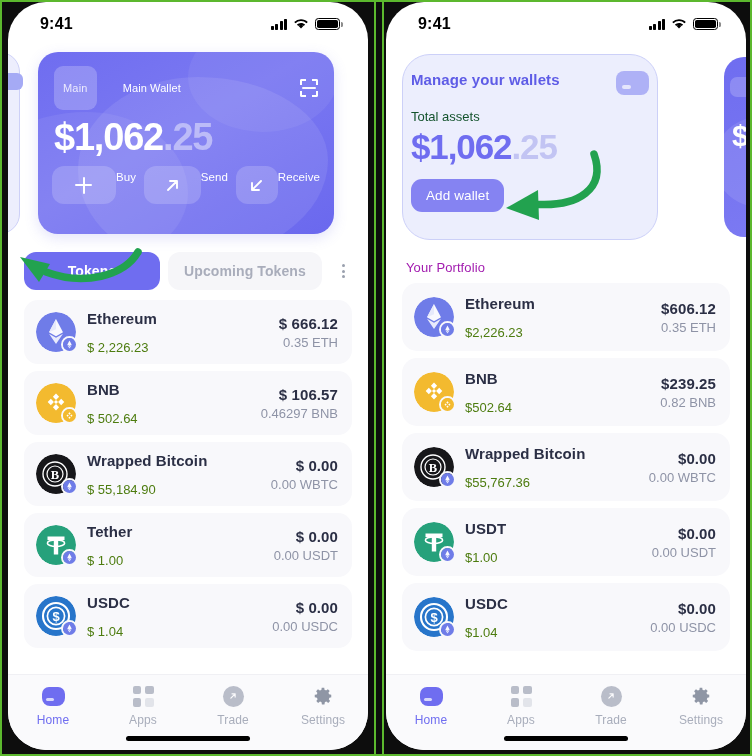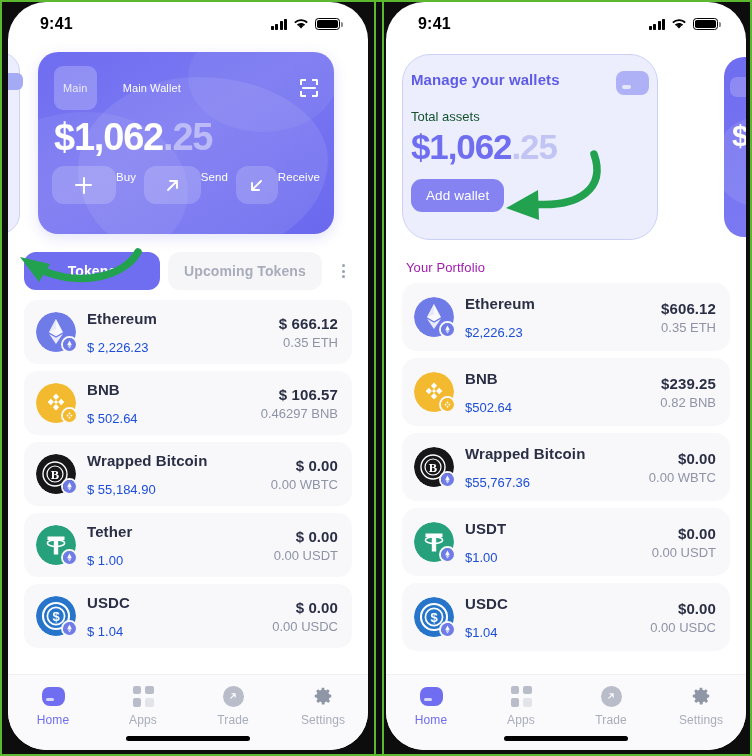--- a/index.html
+++ b/index.html
@@ -121,21 +121,21 @@
     display:flex; align-items:center; padding:0 14px 0 12px;
   }
   .coin { position:relative; width:40px; height:40px; flex:0 0 40px; margin-right:11px; }
   .coin .disc { width:40px; height:40px; border-radius:50%; display:flex; align-items:center; justify-content:center; overflow:hidden; }
   .coin .chainbadge {
     position:absolute; right:-2px; bottom:-1px; width:17px; height:17px; border-radius:50%;
     border:2px solid #f8f8fb; display:flex; align-items:center; justify-content:center;
   }
   .token-texts { display:flex; flex-direction:column; justify-content:center; }
   .t-name { font-size:15px; font-weight:bold; color:#2b2f45; letter-spacing:.1px; }
-  .t-sub { font-size:13px; color:#1d4ed8; margin-top:13px; }
+  .t-sub { font-size:13px; color:#4d7c0f; margin-top:13px; }
   .token-right { margin-left:auto; text-align:right; display:flex; flex-direction:column; }
   .t-val { font-size:15px; font-weight:bold; color:#2b2f45; letter-spacing:.1px; }
   .t-amt { font-size:13px; color:#8e93a6; margin-top:3px; }
 
   
   .manage-wrap { position:relative; height:192px; margin-top:8px; }
   .manage-card {
     position:absolute; left:16px; top:0; width:256px; height:186px;
     background:#eceefd; border:1.5px solid #ccd0f8; border-radius:28px;
     padding:16px 8px;

